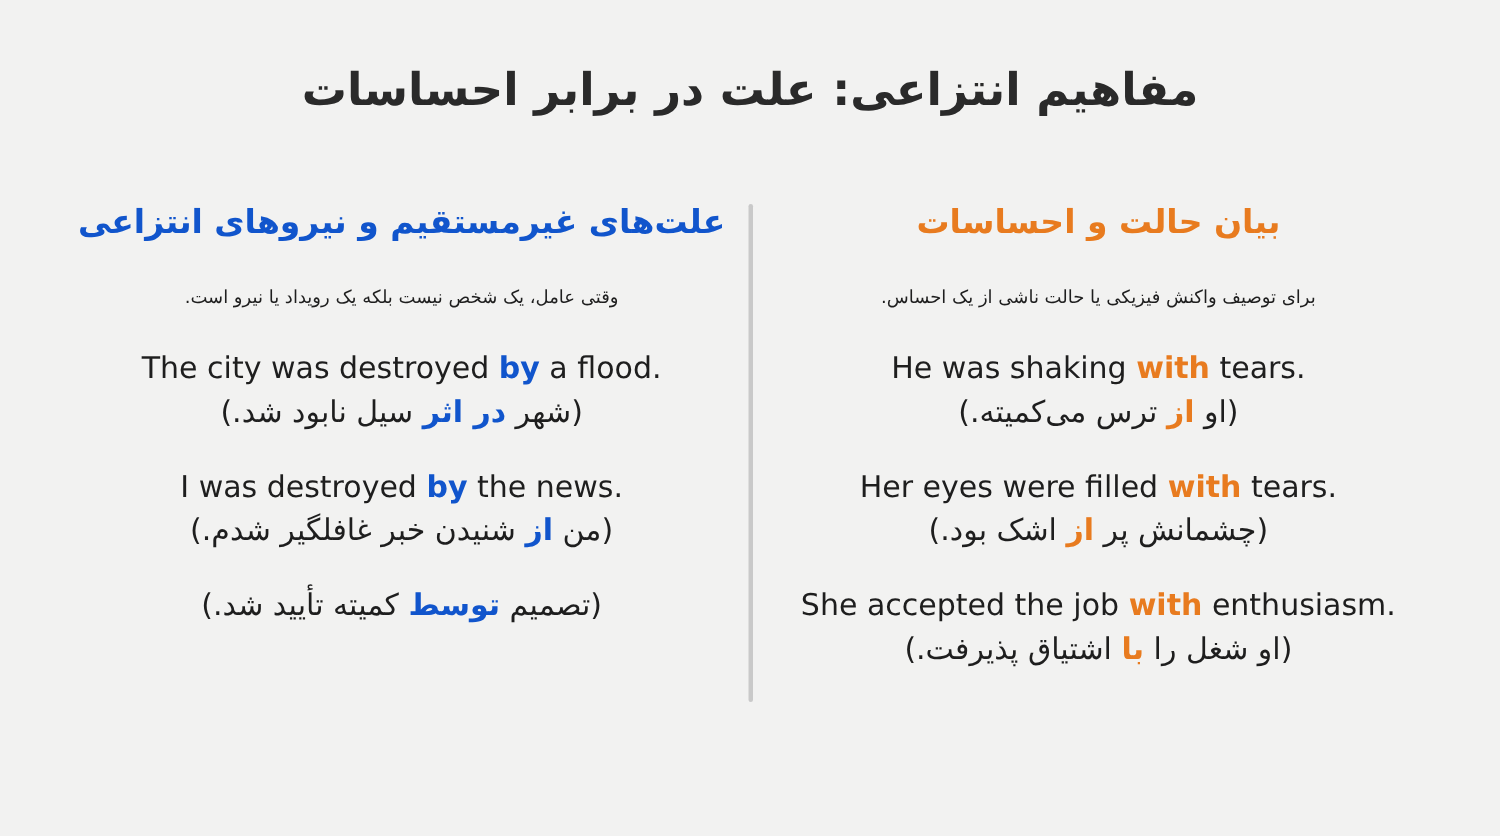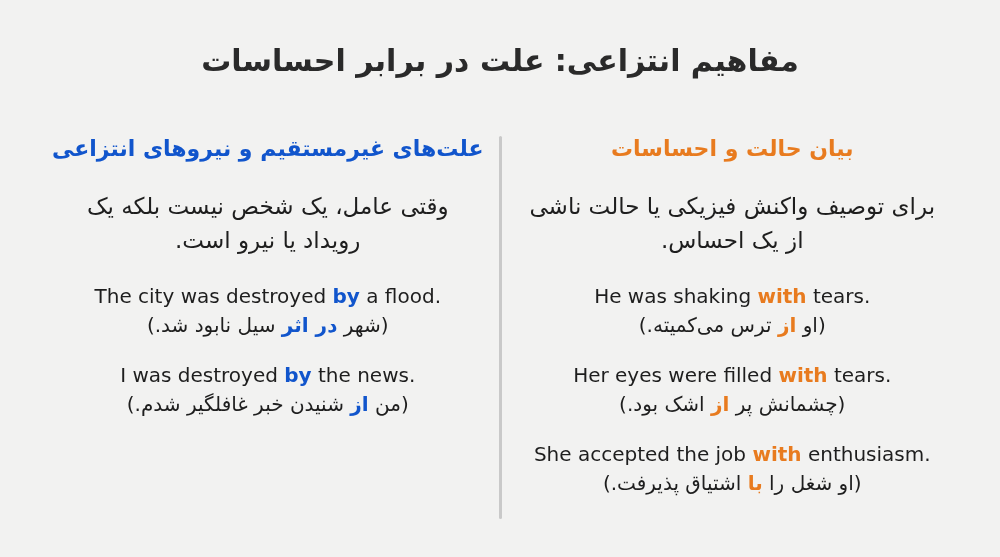--- a/index.html
+++ b/index.html
@@ -41,21 +41,21 @@
     margin:0 0 24px;
     font-size:22px;
     line-height:1.4;
     font-weight:700;
   }
   .col-blue .col-header{color:#1155cc;}
   .col-orange .col-header{color:#e87b1f;}
   .desc{
     margin:0 auto 24px;
     max-width:420px;
-    font-size:23px;
+    font-size:12px;
     line-height:1.5;
     color:#1e1e1e;
   }
   .example{
     margin:0 0 21px;
     font-size:20px;
     line-height:1.45;
   }
   .example p{margin:0;}
   .hl{font-weight:700;}
@@ -85,20 +85,21 @@
         <p class="en" dir="ltr"><span>The city was destroyed </span><span class="hl">by</span><span> a flood.</span></p>
         <p class="fa" dir="rtl"><span>(شهر </span><span class="hl">در اثر</span><span> سیل نابود شد.)</span></p>
       </div>
 
       <div class="example">
         <p class="en" dir="ltr"><span>I was destroyed </span><span class="hl">by</span><span> the news.</span></p>
         <p class="fa" dir="rtl"><span>(من </span><span class="hl">از</span><span> شنیدن خبر غافلگیر شدم.)</span></p>
       </div>
 
       <div class="example">
+        <p class="fa" dir="rtl"><span>(تصمیم </span><span class="hl">توسط</span><span> کمیته تأیید شد.)</span></p>
       </div>
     </section>
 
     <div class="divider"></div>
 
     <section class="column col-orange">
       <h2 class="col-header" dir="rtl">بیان حالت و احساسات</h2>
       <p class="desc" dir="rtl">برای توصیف واکنش فیزیکی یا حالت ناشی از یک احساس.</p>
 
       <div class="example">

